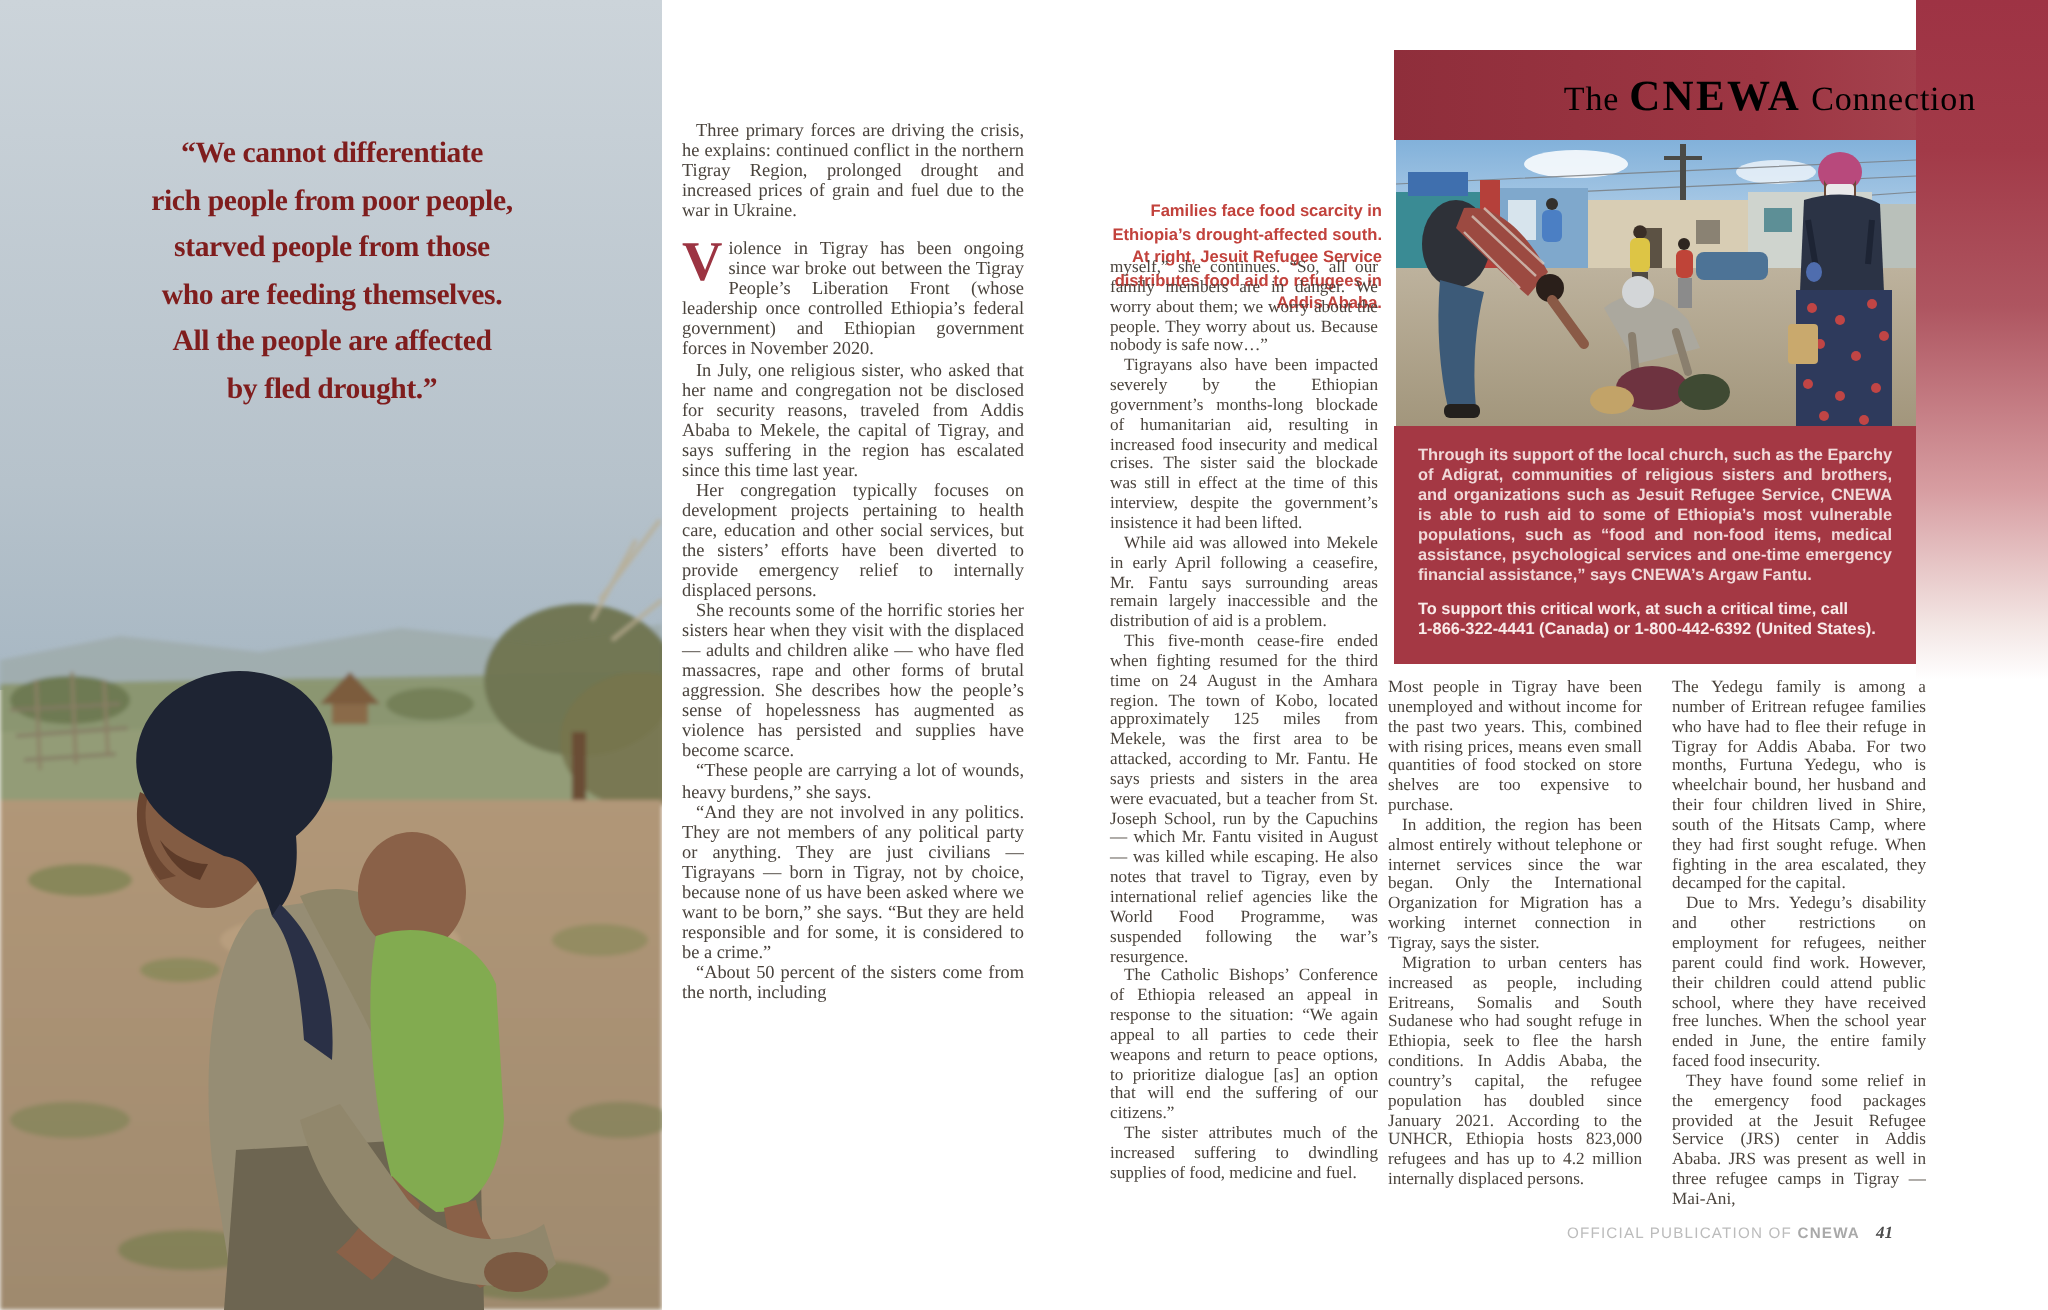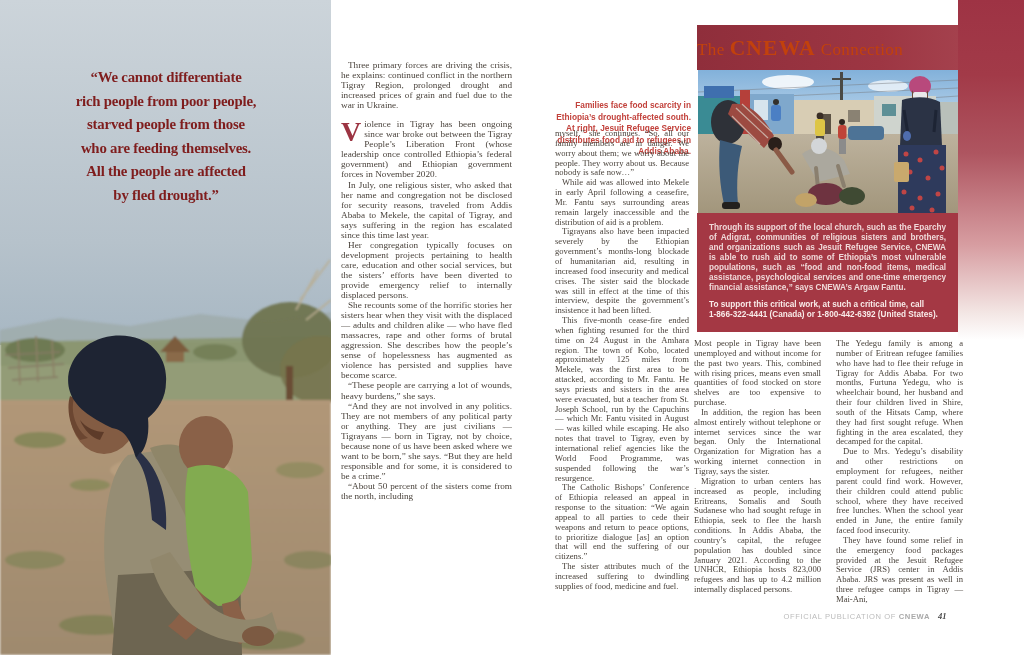--- a/index.html
+++ b/index.html
@@ -37,21 +37,21 @@
   .bleed-strip{
     position:absolute;left:958px;top:0;width:66px;height:340px;
     background:linear-gradient(180deg,#9e3344 0%,#a23a48 22%,#ae5560 45%,#d79da1 72%,#f3e6e4 92%,#ffffff 100%);
   }
   .cnewa-banner{
     position:absolute;left:697px;top:25px;width:261px;height:45px;
     background:linear-gradient(90deg,#8f2e3b 0%,#9d3643 70%,#a4414d 100%);
   }
   .cnewa-title{
     position:absolute;left:697px;top:30px;width:291px;height:36px;
-    text-align:left;color:#c2410c;font-family:"Liberation Serif", serif;
+    text-align:right;color:#000000;font-family:"Liberation Serif", serif;
     white-space:nowrap;
   }
   .cnewa-title .t-side{font-size:17px;line-height:36px;letter-spacing:0.4px;}
   .t-brand{font-size:21.5px;line-height:36px;letter-spacing:1.2px;margin:0 5px;font-weight:bold;}
   .cnewa-photo{position:absolute;left:698px;top:70px;width:260px;height:143px;overflow:hidden;}
   .cnewa-box{
     position:absolute;left:697px;top:213px;width:261px;height:119px;
     background:#a43844;box-sizing:border-box;padding:10px 12px 16px 12px;overflow:hidden;
   }
   .cnewa-box p{
@@ -152,22 +152,22 @@
   <p>Her congregation typically focuses on development projects pertaining to health care, education and other social services, but the sisters’ efforts have been diverted to provide emergency relief to internally displaced persons.</p>
   <p>She recounts some of the horrific stories her sisters hear when they visit with the displaced — adults and children alike — who have fled massacres, rape and other forms of brutal aggression. She describes how the people’s sense of hopelessness has augmented as violence has persisted and supplies have become scarce.</p>
   <p>“These people are carrying a lot of wounds, heavy burdens,” she says.</p>
   <p>“And they are not involved in any politics. They are not members of any political party or anything. They are just civilians — Tigrayans — born in Tigray, not by choice, because none of us have been asked where we want to be born,” she says. “But they are held responsible and for some, it is considered to be a crime.”</p>
   <p>“About 50 percent of the sisters come from the north, including</p>
 </div>
 
 <div class="photo-caption">Families face food scarcity in Ethiopia’s drought-affected south. At right, Jesuit Refugee Service distributes food aid to refugees in Addis Ababa.</div>
 <div class="col" id="col2">
   <p class="flush">myself,” she continues. “So, all our family members are in danger. We worry about them; we worry about the people. They worry about us. Because nobody is safe now…”</p>
+  <p>Tigrayans also have been impacted severely by the Ethiopian government’s months-long blockade of humanitarian aid, resulting in increased food insecurity and medical crises. The sister said the blockade was still in effect at the time of this interview, despite the government’s insistence it had been lifted.</p>
   <p>While aid was allowed into Mekele in early April following a ceasefire, Mr. Fantu says surrounding areas remain largely inaccessible and the distribution of aid is a problem.</p>
-  <p>Tigrayans also have been impacted severely by the Ethiopian government’s months-long blockade of humanitarian aid, resulting in increased food insecurity and medical crises. The sister said the blockade was still in effect at the time of this interview, despite the government’s insistence it had been lifted.</p>
   <p>This five-month cease-fire ended when fighting resumed for the third time on 24 August in the Amhara region. The town of Kobo, located approximately 125 miles from Mekele, was the first area to be attacked, according to Mr. Fantu. He says priests and sisters in the area were evacuated, but a teacher from St. Joseph School, run by the Capuchins — which Mr. Fantu visited in August — was killed while escaping. He also notes that travel to Tigray, even by international relief agencies like the World Food Programme, was suspended following the war’s resurgence.</p>
   <p>The Catholic Bishops’ Conference of Ethiopia released an appeal in response to the situation: “We again appeal to all parties to cede their weapons and return to peace options, to prioritize dialogue [as] an option that will end the suffering of our citizens.”</p>
   <p>The sister attributes much of the increased suffering to dwindling supplies of food, medicine and fuel.</p>
 </div>
 
 <div class="bleed-strip"></div>
 <div class="cnewa-banner"></div>
 <div class="cnewa-title">
   <span class="t-side">The</span><span class="t-brand">CNEWA</span><span class="t-side">Connection</span>
 </div>

